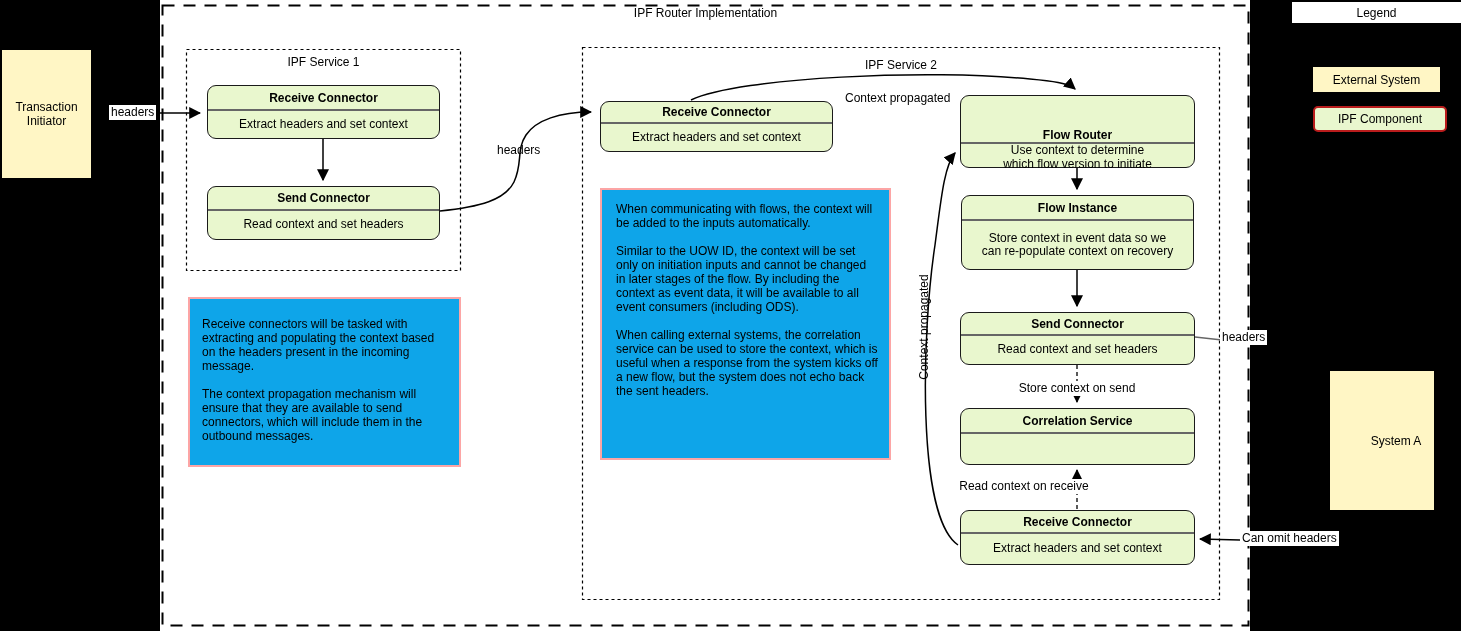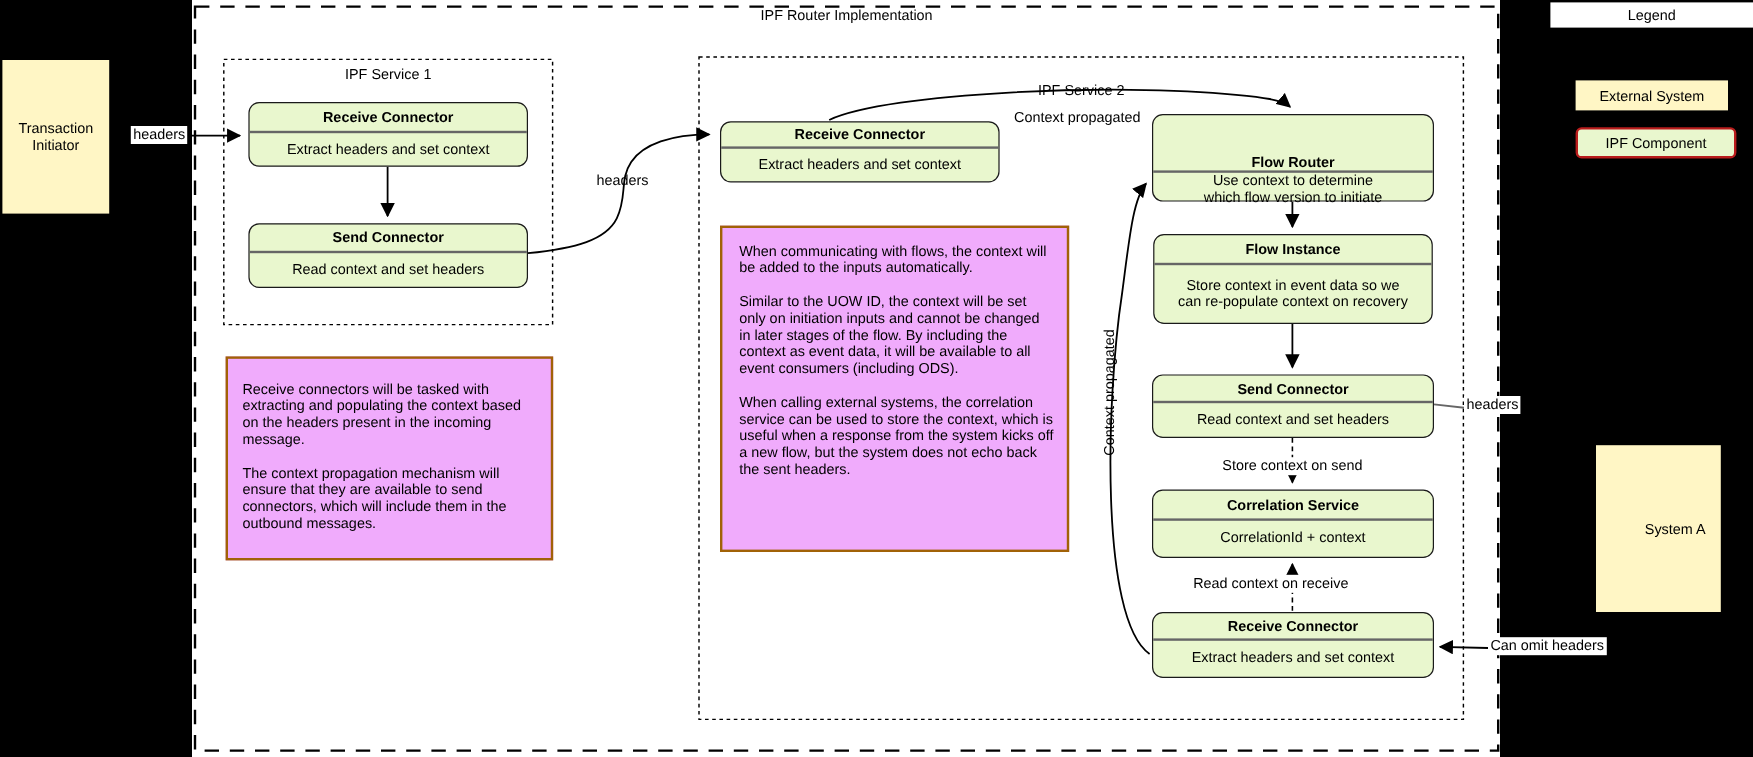--- a/index.html
+++ b/index.html
@@ -23,21 +23,21 @@
   .gbox .b{
     flex:1;display:flex;align-items:center;justify-content:center;
     text-align:center;white-space:pre-line;line-height:13.5px;
   }
   .ybox{
     position:absolute;z-index:3;background:var(--external_fill,#fff6c5);
     display:flex;align-items:center;justify-content:center;text-align:center;
     white-space:pre-line;line-height:14px;
   }
   .note{
-    position:absolute;z-index:3;background:#f0abfc;border:2px solid #a16207;
+    position:absolute;z-index:3;background:#0ea5e9;border:2px solid #fca5a5;
     white-space:pre-line;line-height:14px;box-sizing:border-box;
   }
   .lbl{position:absolute;z-index:4;line-height:15px;white-space:nowrap;}
   .lbl.chip{background:#fff;padding:0 2px;}
   .lbl.center{text-align:center;background:#fff;}
   .vlabel{position:absolute;z-index:3;transform:rotate(-90deg);text-align:center;white-space:nowrap;line-height:14px;}
   .legend-strip{position:absolute;z-index:3;background:#fff;display:flex;align-items:center;justify-content:center;}
   .legend-comp{border:2px solid #b91c1c;border-radius:5px;}
 </style>
 </head>
@@ -66,21 +66,21 @@
     <path d="M1077,270 L1077,306" fill="none" stroke="#000" stroke-width="1.5" marker-end="url(#arrow)"></path>
     <path d="M1077,365 L1077,402" fill="none" stroke="#000" stroke-width="1.3" stroke-dasharray="4 3" marker-end="url(#arrow)"></path>
     <path d="M1077,509 L1077,470" fill="none" stroke="#000" stroke-width="1.3" stroke-dasharray="4 3" marker-end="url(#arrow)"></path>
     <path d="M1195,337 L1222,340" fill="none" stroke="#666" stroke-width="1.5"></path>
     <path d="M1240,540 L1200,539" fill="none" stroke="#000" stroke-width="1.5" marker-end="url(#arrow)"></path>
     <path d="M958,545 C916,516 922,330 935,245 C941,200 944,166 955,153" fill="none" stroke="#000" stroke-width="1.5" marker-end="url(#arrow)"></path>
   </svg>
 
   <div class="title" style="left:162px;top:6px;width:1087px;">IPF Router Implementation</div>
   <div class="title" style="left:186px;top:55px;width:275px;">IPF Service 1</div>
-  <div class="title" style="left:582px;top:68px;width:638px;">IPF Service 2</div>
+  <div class="title" style="left:582px;top:58px;width:638px;">IPF Service 2</div>
 
   <div class="gbox" style="left:207px;top:85px;width:233px;height:54px;">
     <div class="t" style="height:25px;">Receive Connector</div>
     <div class="b">Extract headers and set context</div>
   </div>
   <div class="gbox" style="left:207px;top:186px;width:233px;height:54px;">
     <div class="t" style="height:24px;">Send Connector</div>
     <div class="b">Read context and set headers</div>
   </div>
 
@@ -97,21 +97,20 @@
     <div class="t" style="height:25px;">Flow Instance</div>
     <div class="b">Store context in event data so we
 can re-populate context on recovery</div>
   </div>
   <div class="gbox" style="left:960px;top:312px;width:235px;height:53px;">
     <div class="t" style="height:23px;">Send Connector</div>
     <div class="b">Read context and set headers</div>
   </div>
   <div class="gbox" style="left:960px;top:408px;width:235px;height:57px;">
     <div class="t" style="height:25px;">Correlation Service</div>
-    <div class="b">CorrelationId + context</div>
   </div>
   <div class="gbox" style="left:960px;top:510px;width:235px;height:55px;">
     <div class="t" style="height:23px;">Receive Connector</div>
     <div class="b">Extract headers and set context</div>
   </div>
 
   <div class="ybox" style="left:2px;top:50px;width:89px;height:128px;">Transaction
 Initiator</div>
   <div class="ybox" style="left:1330px;top:371px;width:76px;height:139px;padding-left:28px;">System A</div>
 
@@ -142,18 +141,18 @@
 When calling external systems, the correlation
 service can be used to store the context, which is
 useful when a response from the system kicks off
 a new flow, but the system does not echo back
 the sent headers.</div>
 
   <div class="lbl chip" style="left:109px;top:105px;">headers</div>
   <div class="lbl" style="left:497px;top:143px;">headers</div>
   <div class="lbl" style="left:845px;top:91px;">Context propagated</div>
   <div class="lbl center" style="left:1005px;top:381px;width:144px;">Store context on send</div>
-  <div class="lbl center" style="left:987px;top:479px;width:144px;">Read context on receive</div>
+  <div class="lbl center" style="left:952px;top:479px;width:144px;">Read context on receive</div>
   <div class="lbl chip" style="left:1220px;top:330px;">headers</div>
   <div class="lbl chip" style="left:1240px;top:531px;">Can omit headers</div>
   <div class="vlabel" style="left:864px;top:320px;width:120px;">Context propagated</div>
 
 </div>
 
 </body></html>

